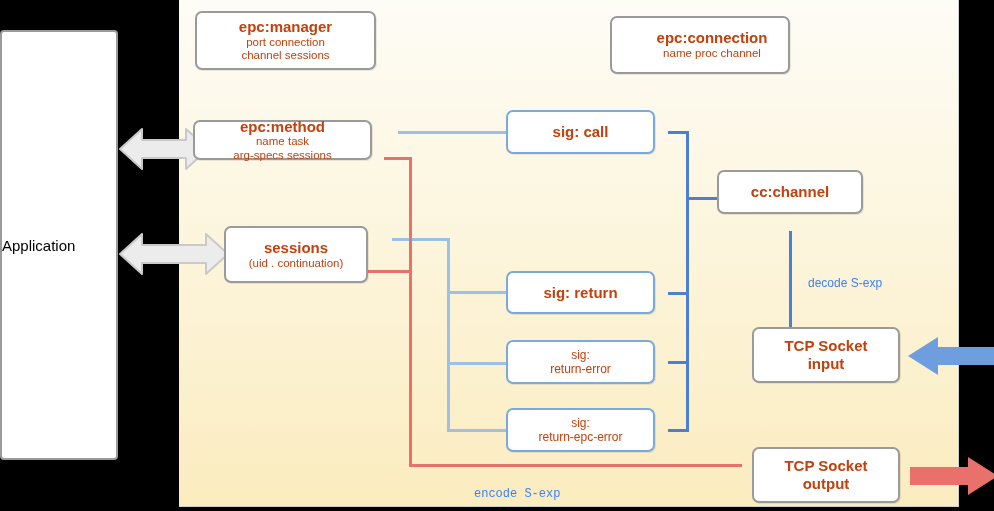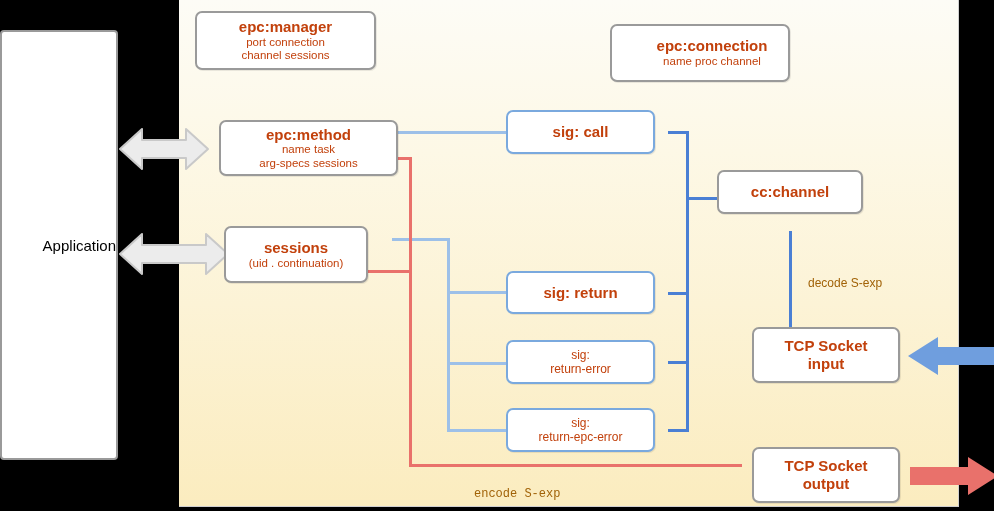--- a/index.html
+++ b/index.html
@@ -30,37 +30,37 @@
 
   
   .node.sig{border:2px solid #7aa9de;border-radius:7px;}
   .node.sig .ttl{font-weight:bold;font-size:15px;}
   .node.sig .ttl.thin{font-weight:normal;font-size:12px;}
 
   
   #app-box{
     position:absolute;left:0px;top:30px;width:118px;height:430px;
     box-sizing:border-box;background:#ffffff;border:2px solid #9a9a9a;border-radius:4px;
-    display:flex;align-items:center;justify-content:flex-end;
+    display:flex;align-items:center;justify-content:flex-start;
     font-size:15px;color:#000;
   }
 
   
   .dbl-arrow{position:absolute;}
 
   
   .seg{position:absolute;}
   .h{height:0;border-top-width:3px;border-top-style:solid;}
   .v{width:0;border-left-width:3px;border-left-style:solid;}
   .lb{border-color:#9dc0e8;}      
   .db{border-color:#4a7fd4;}      
   .rd{border-color:#e9716b;}
   .arrowhead{position:absolute;width:0;height:0;}
 
-  .lbl{position:absolute;font-size:12px;color:#a16207;white-space:nowrap;}
+  .lbl{position:absolute;font-size:12px;color:#3b82f6;white-space:nowrap;}
 
   
   .fat{position:absolute;}
 </style>
 </head>
 <body>
 
 <div id="stage">
 
   <div id="epc-panel"></div>
@@ -143,26 +143,26 @@
   <svg class="fat" style="left:910px;top:455px;" width="88" height="42" viewBox="0 0 88 42">
     <path d="M 88 21 L 58 2 L 58 12 L 0 12 L 0 30 L 58 30 L 58 40 Z" fill="#e9716b"></path>
   </svg>
 
   <div class="node" style="left:195px;top:11px;width:181px;height:59px;">
     <span class="ttl">epc:manager</span>
     <span class="sub">port connection</span>
     <span class="sub">channel sessions</span>
   </div>
 
-  <div class="node" style="left:610px;top:24px;width:180px;height:58px;padding-left:24px;">
+  <div class="node" style="left:610px;top:16px;width:180px;height:58px;padding-left:24px;">
     <span class="ttl">epc:connection</span>
     <span class="sub">name proc channel</span>
   </div>
 
-  <div class="node" style="left:219px;top:120px;width:179px;height:56px;">
+  <div class="node" style="left:193px;top:120px;width:179px;height:40px;">
     <span class="ttl">epc:method</span>
     <span class="sub">name task</span>
     <span class="sub">arg-specs sessions</span>
   </div>
 
   <div class="node" style="left:224px;top:226px;width:144px;height:57px;">
     <span class="ttl">sessions</span>
     <span class="sub">(uid . continuation)</span>
   </div>
 

